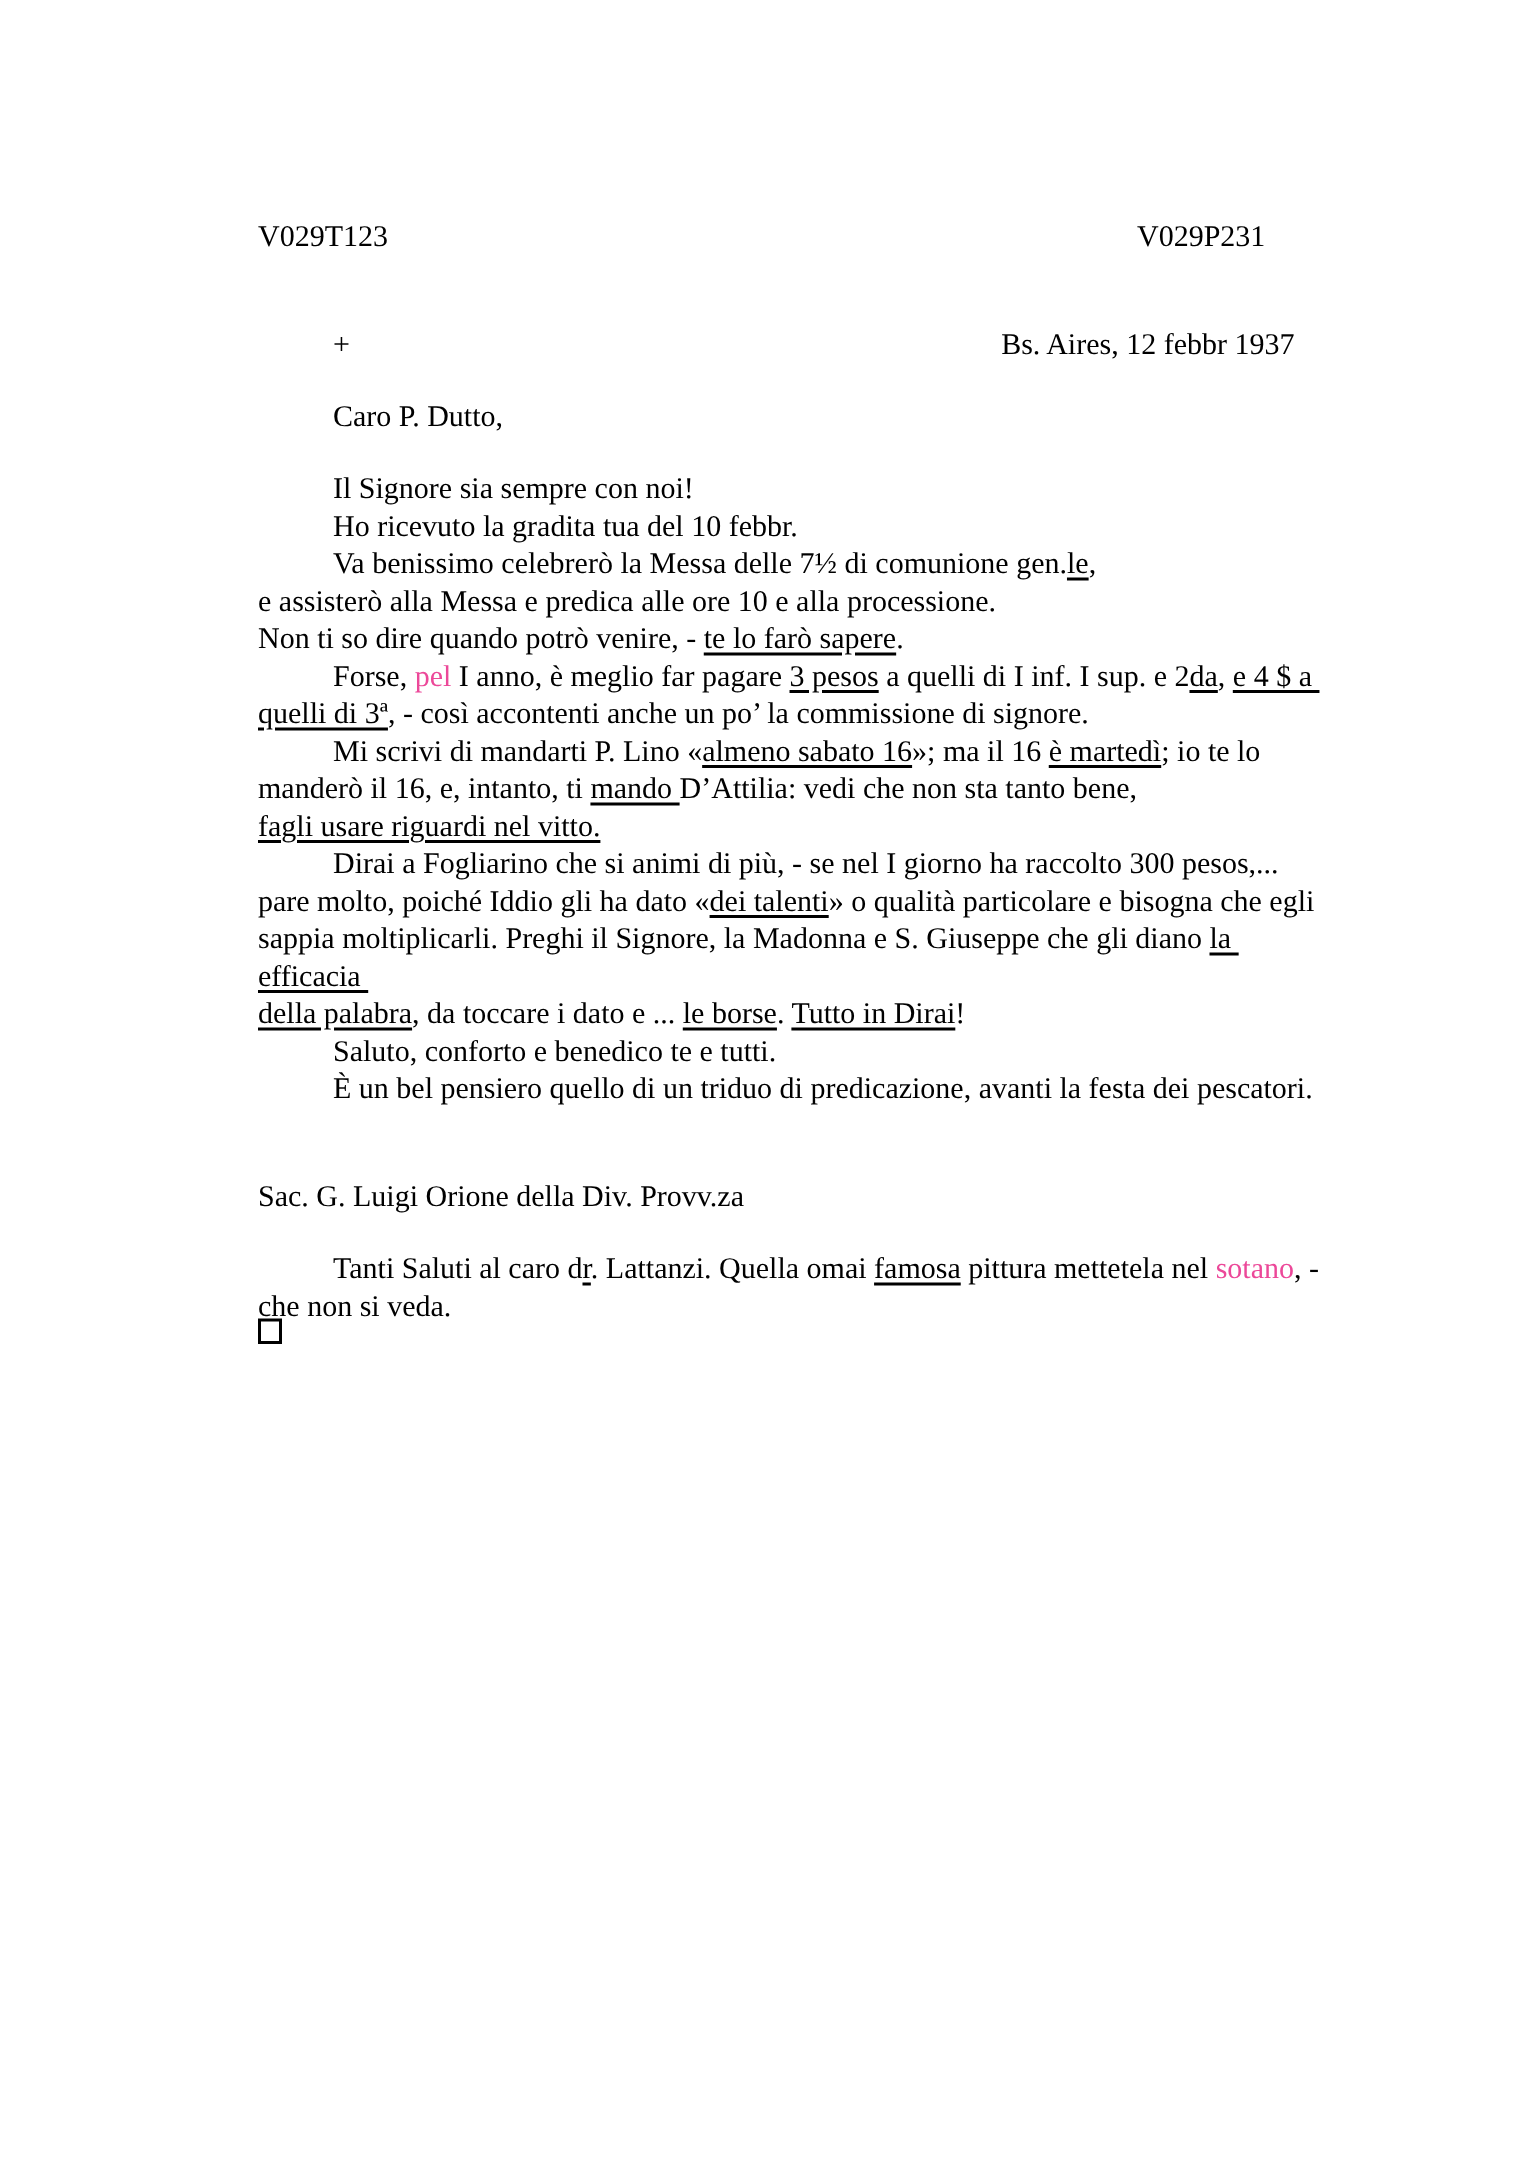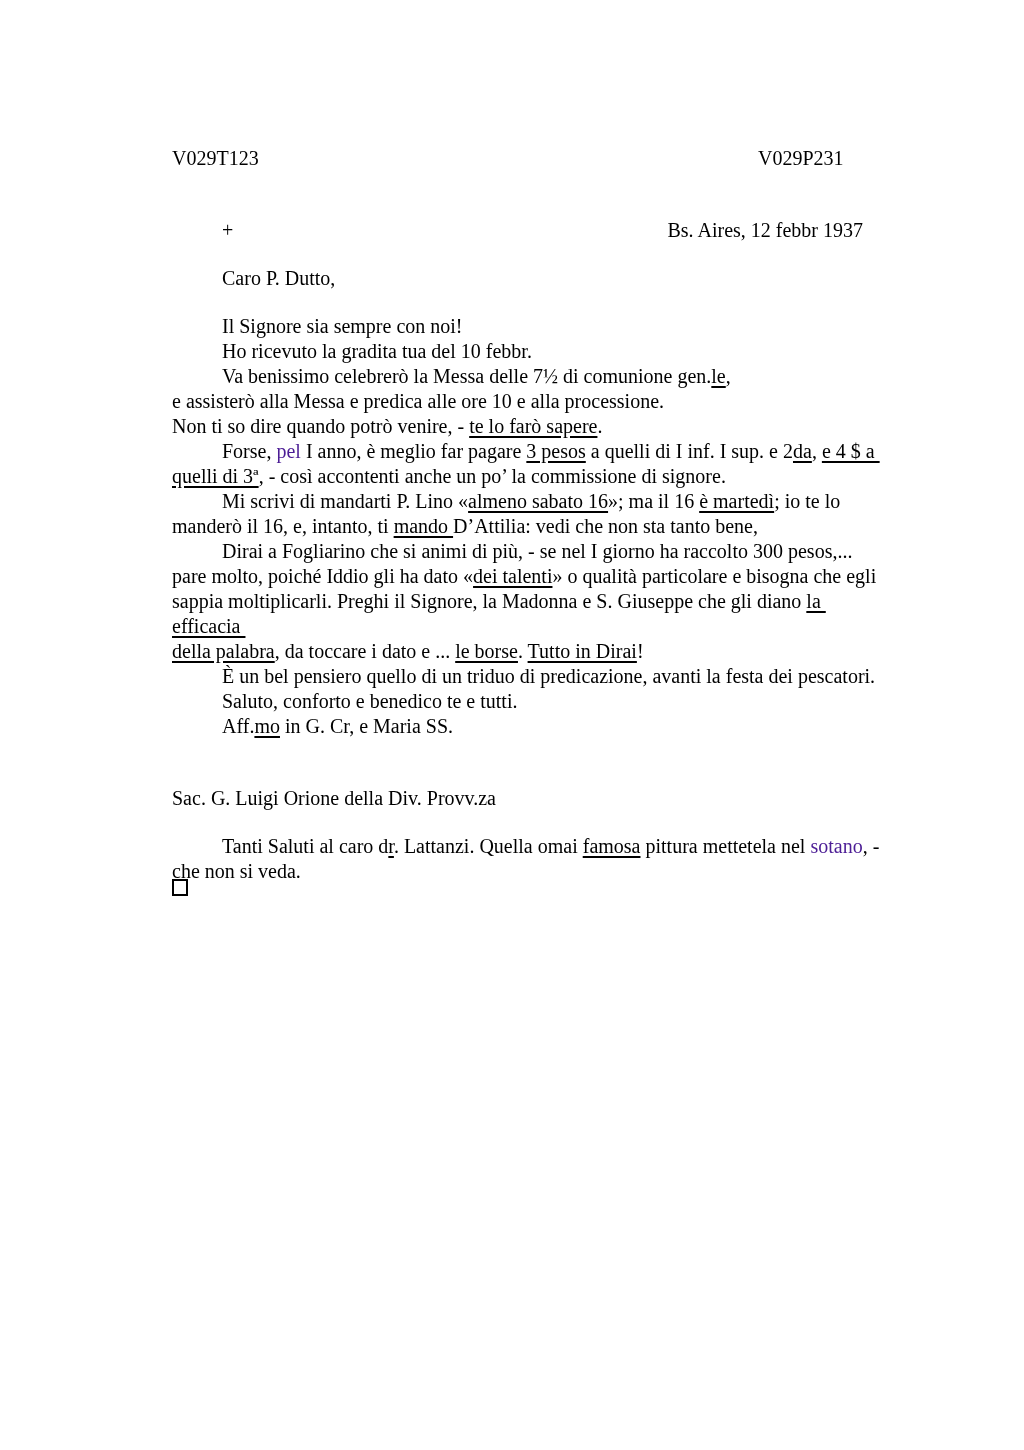--- a/index.html
+++ b/index.html
@@ -25,21 +25,21 @@
     white-space: pre;
     line-height: 25px;
     height: 25px;
   }
   .indent { text-indent: 50px; }
   .seg-underline {
     text-decoration: underline;
     text-decoration-thickness: 1.5px;
     text-underline-offset: 3px;
   }
-  .seg-magenta { color: #4c1d95; }
+  .seg-magenta { color: #ec4899; }
   .header-row { top: 146px; line-height: 25px; }
   .header-right { position: absolute; left: 586px; top: 0; }
   .date-row { top: 218px; line-height: 25px; }
   .cross { margin-left: 50px; }
   .place-date { position: absolute; right: 40px; top: 0; }
   .salutation-row { top: 266px; line-height: 25px; text-indent: 50px; }
   .body-block { top: 314px; }
   .signature-row { top: 786px; line-height: 25px; text-align: left; }
   .postscript-block { top: 834px; }
   .box-row { top: 879px; line-height: 0; }
@@ -70,28 +70,28 @@
   <div class="block body-block" id="letter-body">
       <div class="line indent"><span>Il Signore sia sempre con noi!</span></div>
       <div class="line indent"><span>Ho ricevuto la gradita tua del 10 febbr.</span></div>
       <div class="line indent"><span>Va benissimo celebrerò la Messa delle 7½ di comunione gen.</span><span class="seg-underline">le</span><span>,</span></div>
       <div class="line"><span>e assisterò alla Messa e predica alle ore 10 e alla processione.</span></div>
       <div class="line"><span>Non ti so dire quando potrò venire, - </span><span class="seg-underline">te lo farò sapere</span><span>.</span></div>
       <div class="line indent"><span>Forse, </span><span class="seg-magenta">pel</span><span> I anno, è meglio far pagare </span><span class="seg-underline">3 pesos</span><span> a quelli di I inf. I sup. e 2</span><span class="seg-underline">da</span><span>, </span><span class="seg-underline">e 4 $ a </span></div>
       <div class="line"><span class="seg-underline">quelli di 3ª</span><span>, - così accontenti anche un po’ la commissione di signore.</span></div>
       <div class="line indent"><span>Mi scrivi di mandarti P. Lino «</span><span class="seg-underline">almeno sabato 16</span><span>»; ma il 16 </span><span class="seg-underline">è martedì</span><span>; io te lo</span></div>
       <div class="line"><span>manderò il 16, e, intanto, ti </span><span class="seg-underline">mando </span><span>D’Attilia: vedi che non sta tanto bene,</span></div>
+      <div class="line"><span class="seg-underline">fagli usare riguardi nel vitto.</span></div>
       <div class="line indent"><span>Dirai a Fogliarino che si animi di più, - se nel I giorno ha raccolto 300 pesos,...</span></div>
       <div class="line"><span>pare molto, poiché Iddio gli ha dato «</span><span class="seg-underline">dei talenti</span><span>» o qualità particolare e bisogna che egli</span></div>
       <div class="line"><span>sappia moltiplicarli. Preghi il Signore, la Madonna e S. Giuseppe che gli diano </span><span class="seg-underline">la </span></div>
       <div class="line"><span class="seg-underline">efficacia </span></div>
       <div class="line"><span class="seg-underline">della palabra</span><span>, da toccare i dato e ... </span><span class="seg-underline">le borse</span><span>. </span><span class="seg-underline">Tutto in Dirai</span><span>!</span></div>
+      <div class="line indent"><span>Saluto, conforto e benedico te e tutti.</span></div>
       <div class="line indent"><span>È un bel pensiero quello di un triduo di predicazione, avanti la festa dei pescatori.</span></div>
-      <div class="line indent"><span>Saluto, conforto e benedico te e tutti.</span></div>
-      <div class="line indent"><span>Aff.</span><span class="seg-underline">mo</span><span> in G. Cr, e Maria SS.</span></div>
     </div>
 
   <div class="block signature-row">Sac. G. Luigi Orione della Div. Provv.za</div>
 
   <div class="block postscript-block" id="postscript">
       <div class="line indent"><span>Tanti Saluti al caro d</span><span class="seg-underline">r</span><span>. Lattanzi. Quella omai </span><span class="seg-underline">famosa</span><span> pittura mettetela nel </span><span class="seg-magenta">sotano</span><span>, -</span></div>
       <div class="line"><span>che non si veda.</span></div>
     </div>
 
   <div class="block box-row">

